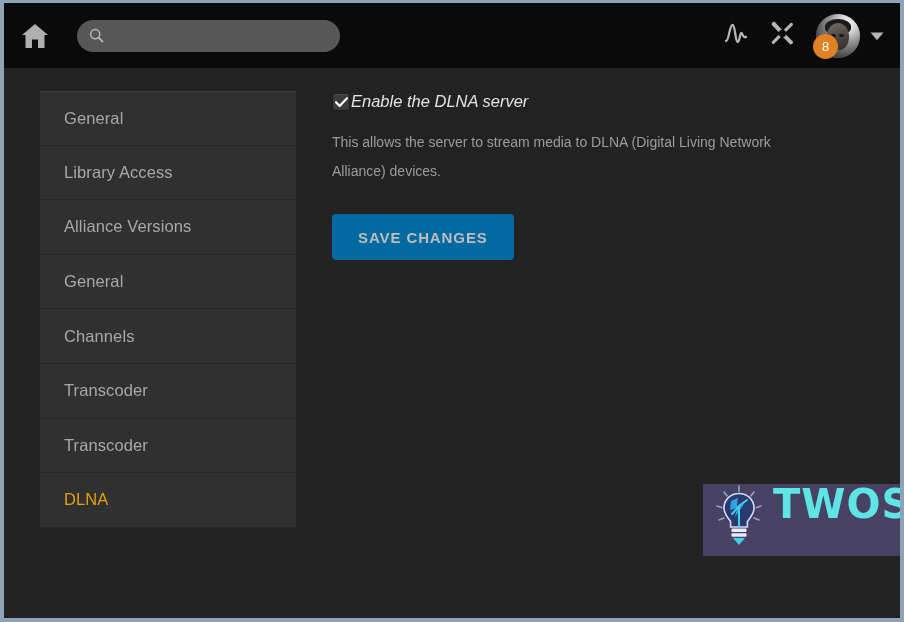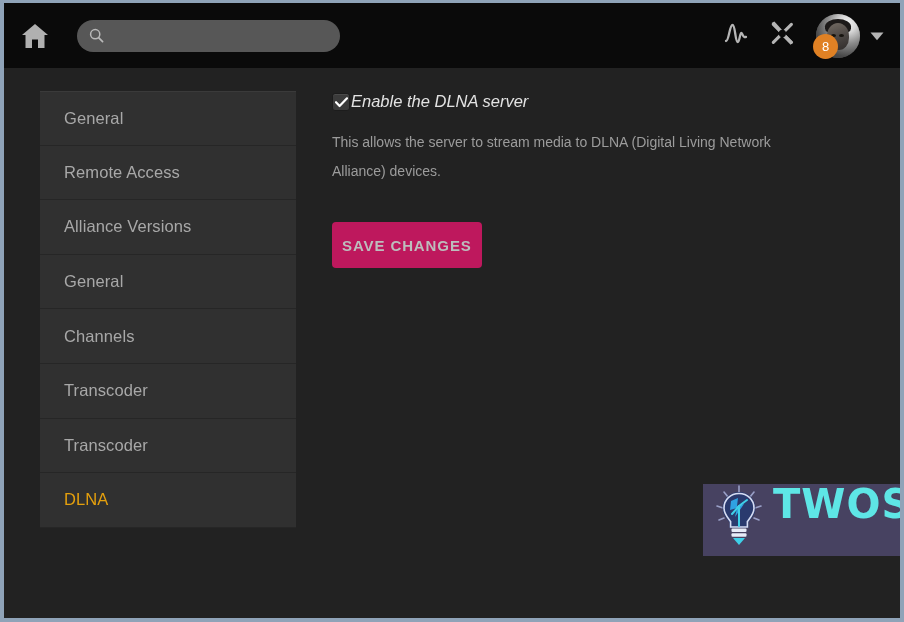--- a/index.html
+++ b/index.html
@@ -203,27 +203,27 @@
 
   .desc {
     margin-top: 17px;
     color: #9c9c9c;
     font-size: 14px;
     line-height: 29px;
     max-width: 480px;
   }
 
   .save-btn {
-    margin-top: 36px;
+    margin-top: 28px;
     display: inline-flex;
     align-items: center;
     justify-content: center;
     height: 46px;
-    padding: 0 10px;
-    background: #be185d;
+    padding: 0 26px;
+    background: #0369a1;
     border: none;
     border-radius: 4px;
     color: #bdbdbd;
     font-size: 15px;
     font-weight: bold;
     letter-spacing: 0.9px;
     font-family: "Liberation Sans", sans-serif;
     cursor: pointer;
   }
 
@@ -329,21 +329,21 @@
     </div>
   </div>
 
   <div class="body-area">
 
     <div class="sidebar">
       <div class="nav-item">
         <span>General</span>
       </div>
       <div class="nav-item">
-        <span>Remote Access</span>
+        <span>Library Access</span>
       </div>
       <div class="nav-item">
         <span>Alliance Versions</span>
       </div>
       <div class="nav-item">
         <span>General</span>
       </div>
       <div class="nav-item">
         <span>Channels</span>
       </div>

